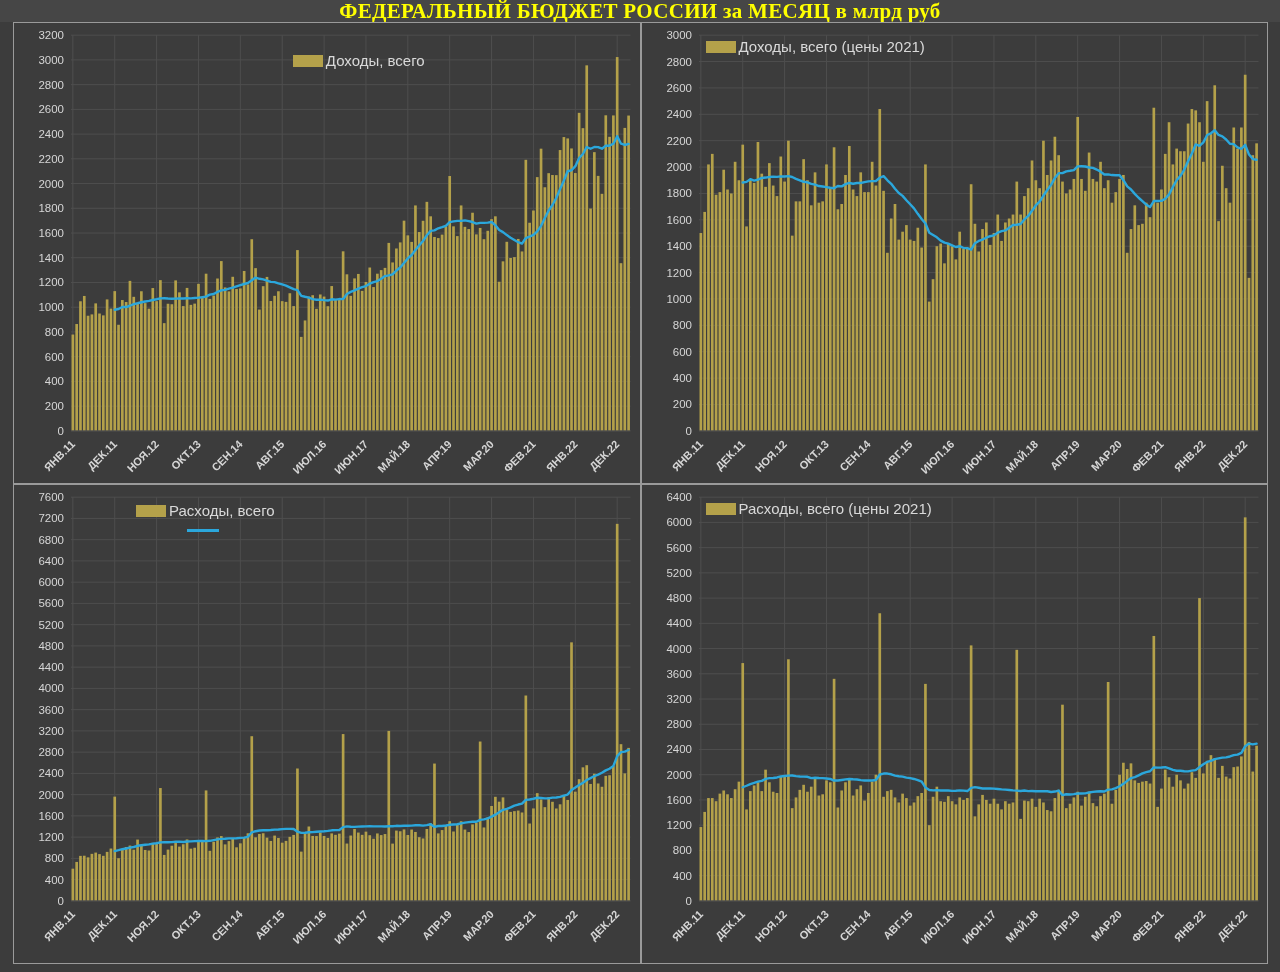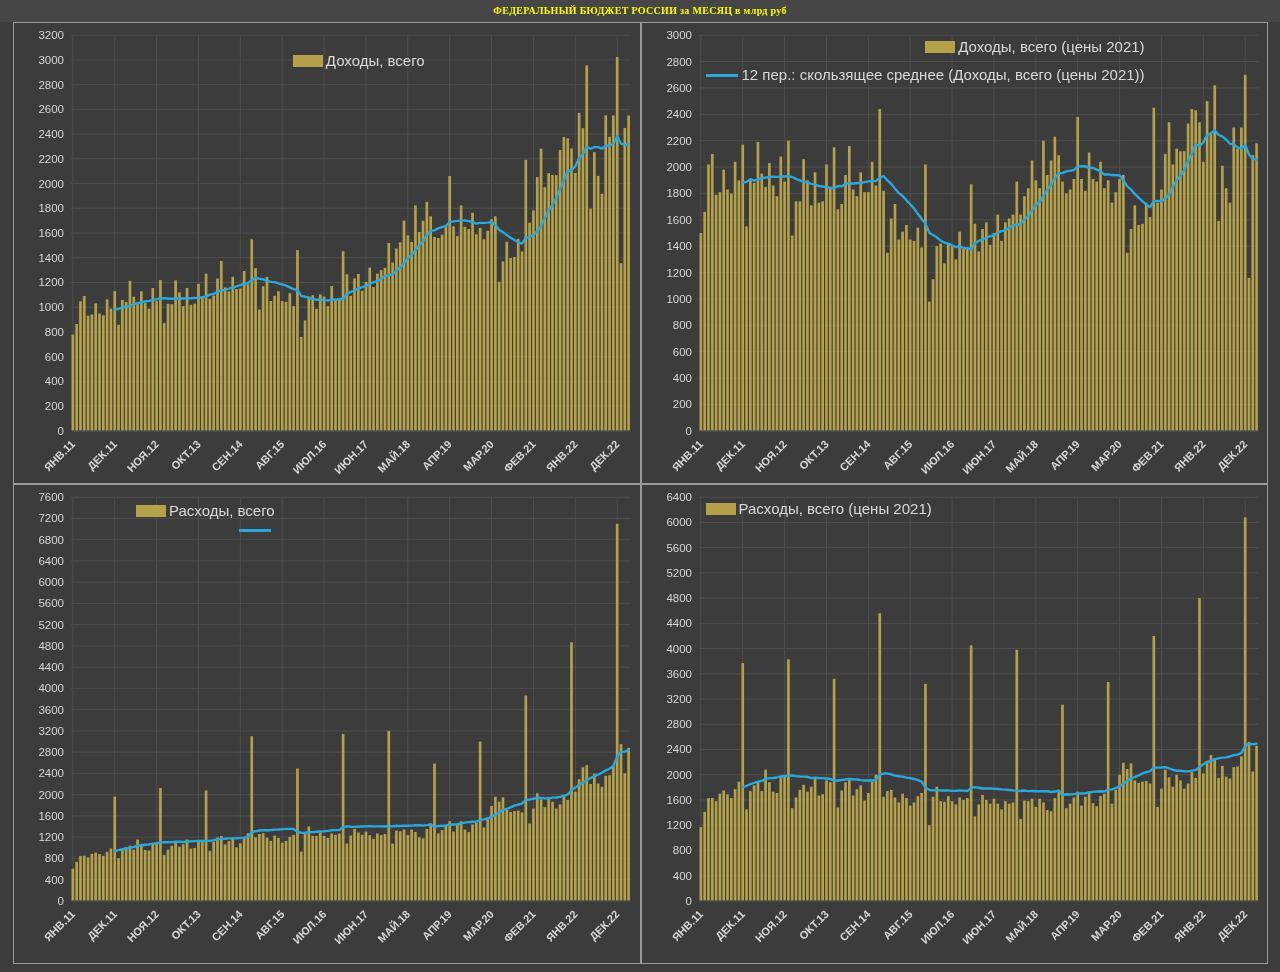--- a/index.html
+++ b/index.html
@@ -5,21 +5,21 @@
   html,body{margin:0;padding:0;}
   body{
     width:1280px;height:972px;overflow:hidden;
     background:#3c3c3c;
     font-family:"Liberation Sans",sans-serif;
   }
   .titlebar{
     height:22px;background:#464646;
     color:#ffff00;text-align:center;
     font-family:"Liberation Serif",serif;
-    font-weight:bold;font-size:10px;line-height:22px;
+    font-weight:bold;font-size:21px;line-height:22px;
     letter-spacing:.3px;
   }
   .grid{
     display:grid;
     grid-template-columns:1fr 1fr;
     grid-template-rows:462px 480px;
     padding:0 12px 0 13px;
   }
   .panel{
     position:relative;
@@ -29,21 +29,21 @@
   .panel svg{position:absolute;left:0;top:0;width:100%;height:100%;display:block;}
   .legend{
     position:absolute;display:flex;
     color:#d9d9d9;font-size:15px;line-height:20px;
     align-items:center;pointer-events:none;
   }
   .legend .li{display:flex;align-items:center;white-space:nowrap;}
   .sw-bar{width:30px;height:12px;background:var(--bar,#b4a14a);margin-right:3px;flex:0 0 auto;}
   .sw-line{width:32px;height:3px;background:var(--line,#2ba7dc);margin-right:4px;flex:0 0 auto;}
   .lg-row{flex-direction:row;gap:14px;}
-  .lg-col{flex-direction:column;align-items:flex-end;gap:8px;}
+  .lg-col{flex-direction:column;align-items:center;gap:8px;}
   .p0 .legend{top:28px;left:78px;right:14px;justify-content:center;}
   .p1 .legend{top:14px;left:64px;}
   .p2 .legend{top:16px;left:122px;}
   .p3 .legend{top:14px;left:64px;}
 </style>
 </head>
 <body style="background: rgb(60, 60, 60);">
 
 <div class="titlebar" style="background: rgb(70, 70, 70); color: rgb(255, 255, 0);">ФЕДЕРАЛЬНЫЙ БЮДЖЕТ РОССИИ за МЕСЯЦ в млрд руб</div>
 
@@ -480,24 +480,20 @@
         <rect x="606.14" y="254.88" width="2.67" height="153.12" fill="#b4a14a"></rect>
         <rect x="609.95" y="132.12" width="2.67" height="275.88" fill="#b4a14a"></rect>
         <rect x="613.76" y="120.24" width="2.67" height="287.76" fill="#b4a14a"></rect>
         <polyline points="100.8,159.4 104.6,158.8 108.4,156.1 112.2,157.6 116.0,156.6 119.9,154.9 123.7,154.5 127.5,153.9 131.3,153.6 135.1,153.8 138.9,153.3 142.7,153.5 146.5,153.1 150.3,153.9 154.1,155.8 158.0,157.3 161.8,158.7 165.6,159.3 169.4,160.8 173.2,161.6 177.0,163.0 180.8,163.5 184.6,164.1 188.4,164.7 192.2,165.2 196.0,163.0 199.9,163.3 203.7,161.1 207.5,159.9 211.3,160.7 215.1,159.9 218.9,159.9 222.7,159.1 226.5,158.3 230.3,158.1 234.1,157.9 238.0,154.7 241.8,153.1 245.6,157.2 249.4,160.8 253.2,165.7 257.0,169.9 260.8,172.8 264.6,177.2 268.4,181.2 272.2,185.3 276.0,190.8 279.9,195.9 283.7,200.5 287.5,209.8 291.3,212.0 295.1,214.3 298.9,217.6 302.7,219.6 306.5,220.6 310.3,222.3 314.1,224.0 318.0,223.2 321.8,225.0 325.6,225.1 329.4,226.7 333.2,220.2 337.0,217.9 340.8,216.5 344.6,214.7 348.4,213.2 352.2,212.3 356.0,209.7 359.9,208.1 363.7,207.4 367.5,204.8 371.3,202.0 375.1,201.7 378.9,201.0 382.7,196.4 386.5,192.9 390.3,187.8 394.1,182.4 398.0,178.6 401.8,172.5 405.6,167.0 409.4,161.8 413.2,155.0 417.0,150.1 420.8,150.1 424.6,148.3 428.4,147.7 432.2,147.0 436.0,143.3 439.9,143.2 443.7,143.4 447.5,144.4 451.3,144.8 455.1,146.5 458.9,148.6 462.7,151.4 466.5,151.3 470.3,152.0 474.1,152.2 478.0,152.2 481.8,157.1 485.6,163.3 489.4,166.4 493.2,170.8 497.0,174.7 500.8,178.2 504.6,181.6 508.4,184.0 512.2,178.0 516.0,178.0 519.9,177.8 523.7,175.7 527.5,171.3 531.3,163.9 535.1,157.2 538.9,152.7 542.7,146.5 546.5,138.2 550.3,130.4 554.1,121.4 558.0,122.7 561.8,119.3 565.6,111.9 569.4,110.2 573.2,107.2 577.0,111.9 580.8,113.3 584.6,116.4 588.4,120.7 592.2,121.0 596.0,124.3 599.9,125.7 603.7,121.8 607.5,131.5 611.3,136.0 615.1,136.7" fill="none" stroke="#2ba7dc" stroke-width="2.4" stroke-linejoin="round" stroke-linecap="round"></polyline>
         <line x1="57" y1="408" x2="617" y2="408" stroke="#4e4e4e" stroke-width="1"></line>
       </svg>
     <div class="legend lg-col">
       <span class="li">
         <span class="sw-bar"></span>
         <span>Доходы, всего (цены 2021)</span>
-      </span>
-      <span class="li">
-        <span class="sw-line"></span>
-        <span>12 пер.: скользящее среднее (Доходы, всего (цены 2021))</span>
       </span>
     </div>
   </div>
 
   <div class="panel p2">
     <svg viewBox="0 0 626 478">
         <line x1="57" y1="416" x2="617" y2="416" stroke="#4e4e4e" stroke-width="1"></line>
         <text x="50" y="420" fill="#d6d6d6" font-size="11.5" text-anchor="end">0</text>
         <line x1="57" y1="394.7368421052632" x2="617" y2="394.7368421052632" stroke="#4e4e4e" stroke-width="1"></line>
         <text x="50" y="398.7368421052632" fill="#d6d6d6" font-size="11.5" text-anchor="end">400</text>

